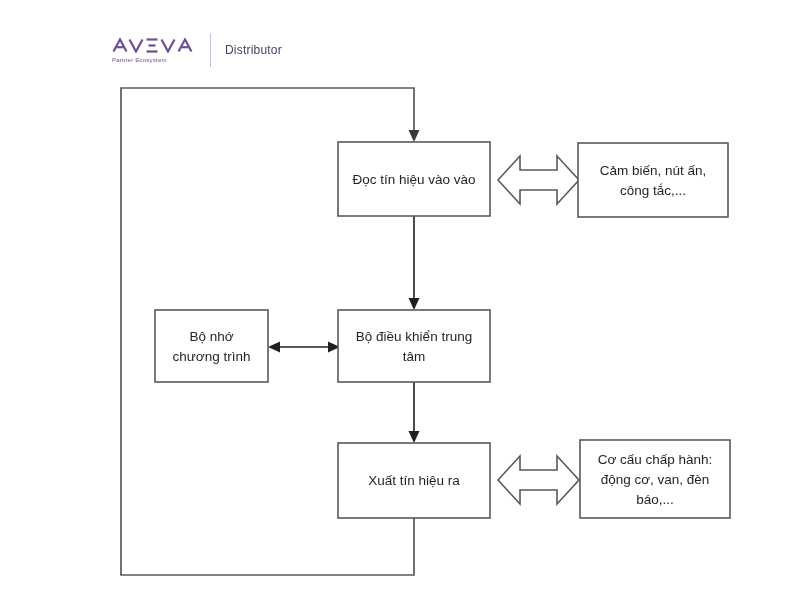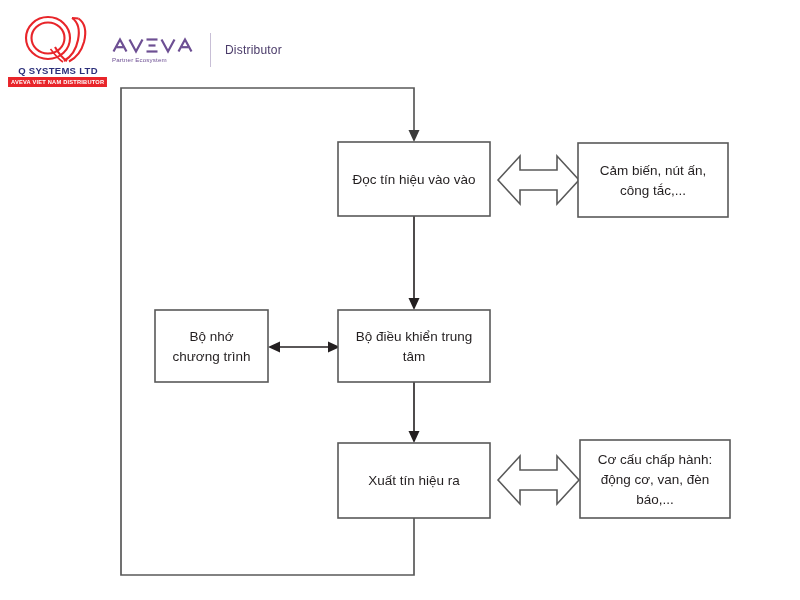--- a/index.html
+++ b/index.html
@@ -138,35 +138,20 @@
     stroke-linejoin: miter;
   }
   .arrow-head-solid { fill: #231f20; stroke: none; }
   .arrow-head-grey  { fill: #3a3a3a; stroke: none; }
 </style>
 </head>
 <body>
 
 <div id="brand-header">
 
-  <div id="qs-logo">
-    <svg id="qs-mark" viewBox="0 0 92 50">
-      <g fill="none" stroke="#e8252a" stroke-width="2.1">
-        <ellipse cx="36" cy="24" rx="22" ry="21"></ellipse>
-        <ellipse cx="36" cy="24" rx="16.5" ry="15.5"></ellipse>
-        <path d="M43 33 C47 40 50 44 55 47"></path>
-        <path d="M38.5 35 C43 41 46 45 51 48" stroke-width="1.6"></path>
-        <path d="M60 4 C66 8 68 16 66 26 C64 36 59 43 52 47"></path>
-        <path d="M66.5 4.5 C73 9 74.5 18 72 28 C69.5 37 64 44 57 47.5"></path>
-        <path d="M60 4 C63 4 65 4.2 66.5 4.5"></path>
-      </g>
-    </svg>
-    <div id="qs-name">Q SYSTEMS LTD</div>
-    <div id="qs-tagline">AVEVA VIET NAM DISTRIBUTOR</div>
-  </div>
 
   <div id="aveva-block">
     <div id="aveva-logo-col">
       <svg id="aveva-wordmark" width="84" height="17" viewBox="0 0 84 17">
         <g fill="none" stroke="#6d4f93" stroke-width="2.2" stroke-linecap="butt">
           <path d="M1.5 14.5 L8 2.5 L14.5 14.5"></path>
             <path d="M4.4 10.2 H11.6"></path>
           <path d="M17.5 2.5 L24 14.5 L30.5 2.5"></path>
           <path d="M34.5 2.5 H45.5"></path>
             <path d="M36.5 8.5 H43.5"></path>

